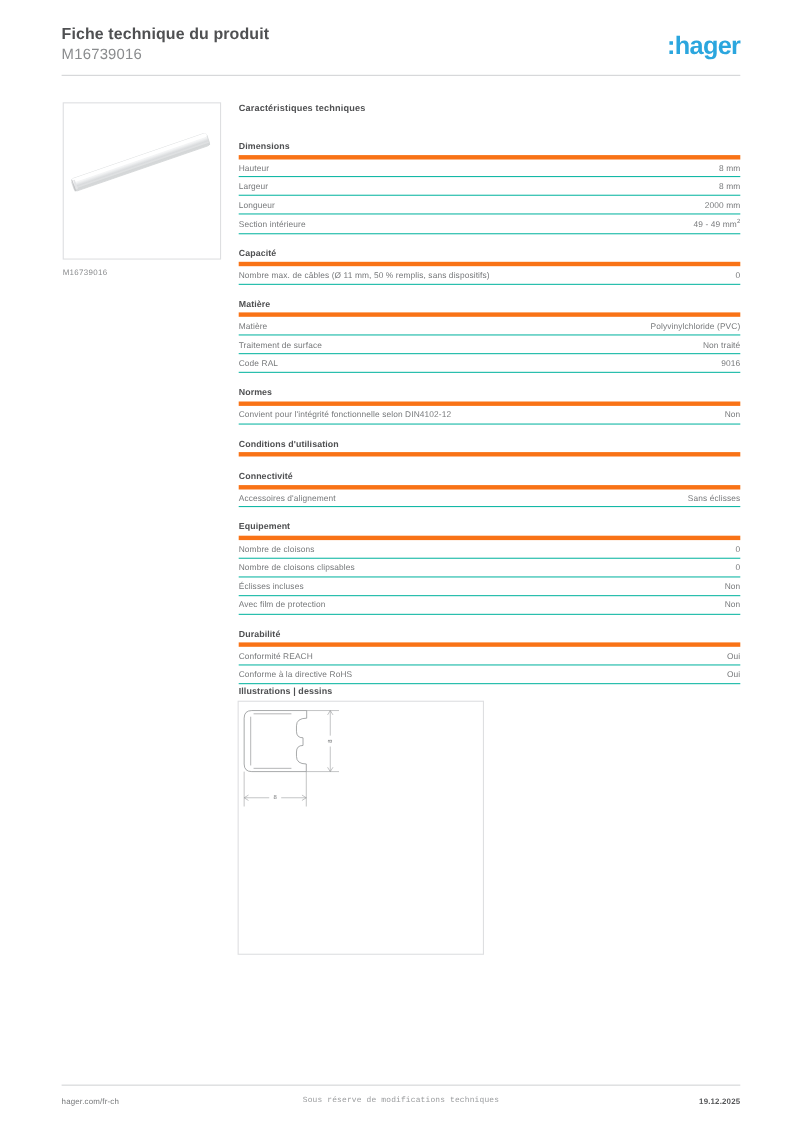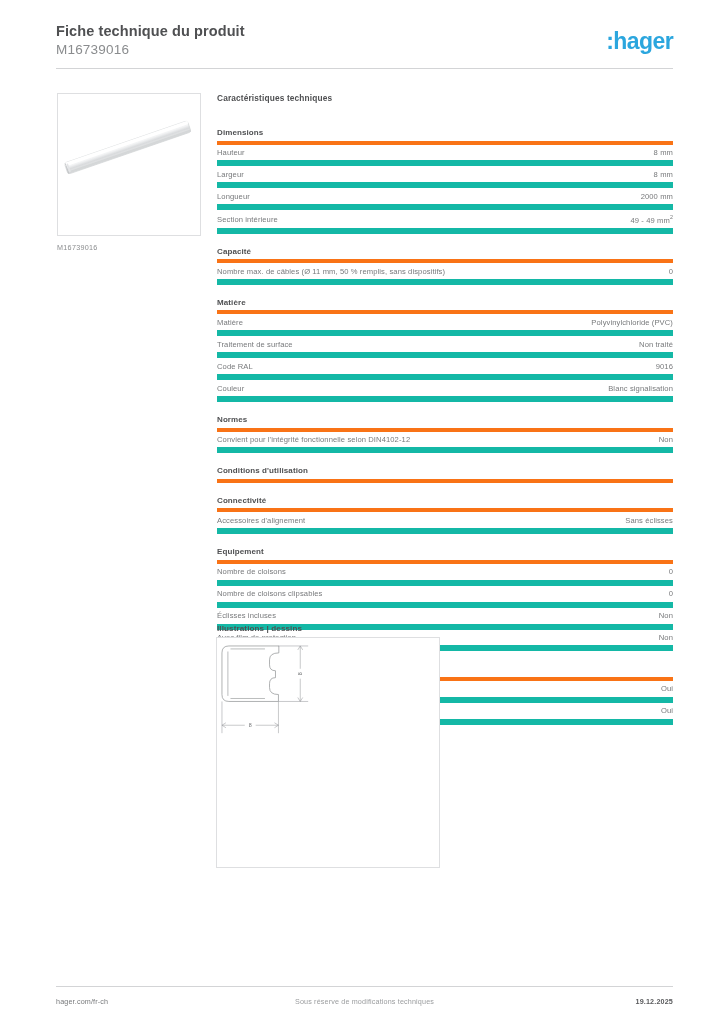--- a/index.html
+++ b/index.html
@@ -61,21 +61,21 @@
   .group { margin-bottom: 13px; }
   .group-title {
     font-size: 8px; font-weight: bold; color: #4f5052;
     letter-spacing: .1px; padding-bottom: 3.5px;
     border-bottom: 4px solid #f97316;
   }
   .row {
     display: flex; justify-content: space-between; align-items: baseline;
     font-size: 7.6px; color: #77797b; letter-spacing: .1px;
     padding: 3.6px 0 3.3px 0;
-    border-bottom: 6px solid #14b8a6;
+    border-bottom: 1px solid #14b8a6;
   }
   .row .label { text-align: left; padding-right: 10px; }
   .row .value { text-align: left; white-space: nowrap; }
   .row .value sup { font-size: 5.4px; vertical-align: super; }
 
   
   .illus-title {
     position: absolute; left: 217px; top: 624px;
     font-size: 8.1px; font-weight: bold; color: #4f5052; letter-spacing: .1px;
   }
@@ -89,21 +89,21 @@
   
   .footer-rule {
     position: absolute; left: 56px; right: 51px; top: 986px;
     height: 1px; background: #d3d4d6;
   }
   .footer {
     position: absolute; left: 56px; right: 51px; top: 997px;
     height: 14px; font-size: 7.2px; color: #77797b; letter-spacing: .15px;
   }
   .footer .left { position: absolute; left: 0; top: 0; }
-  .footer .center { position: absolute; left: 50%; top: 0; transform: translateX(-50%); color: #9a9c9e; }
+  .footer .center { position: absolute; left: 50%; top: 0; transform: translateX(-50%); color: #9a9c9e; font-family: Liberation Mono, monospace; }
   .footer .right { position: absolute; right: 0; top: 0; font-weight: bold; color: #58595b; }
 </style>
 </head>
 <body>
 
 <div class="page">
 
   <div class="header">
     <div class="doc-title">Fiche technique du produit</div>
     <div class="doc-subtitle">M16739016</div>
@@ -170,24 +170,20 @@
             <span class="value">Polyvinylchloride (PVC)</span>
           </div>
           <div class="row">
             <span class="label">Traitement de surface</span>
             <span class="value">Non traité</span>
           </div>
           <div class="row">
             <span class="label">Code RAL</span>
             <span class="value">9016</span>
           </div>
-          <div class="row">
-            <span class="label">Couleur</span>
-            <span class="value">Blanc signalisation</span>
-          </div>
         </div>
         <div class="group">
           <div class="group-title">Normes</div>
           <div class="row">
             <span class="label">Convient pour l'intégrité fonctionnelle selon DIN4102-12</span>
             <span class="value">Non</span>
           </div>
         </div>
         <div class="group">
           <div class="group-title">Conditions d'utilisation</div>

